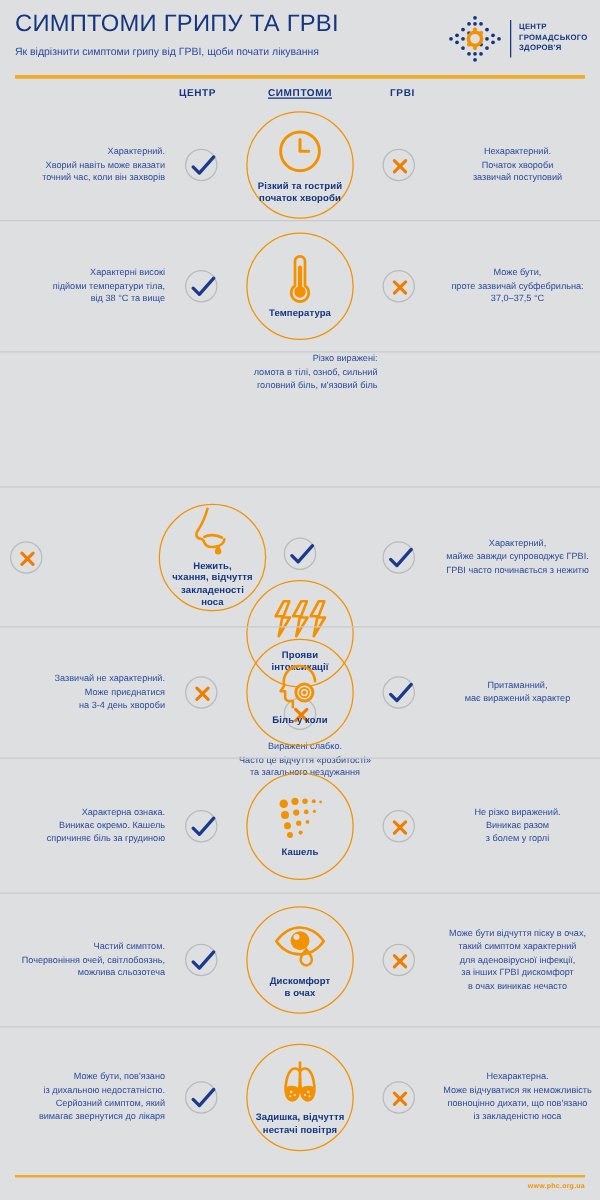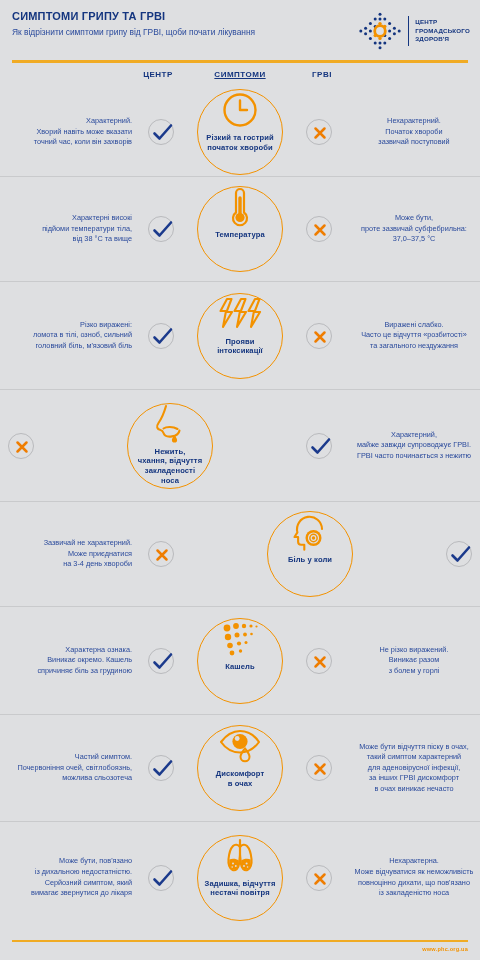--- a/index.html
+++ b/index.html
@@ -9,21 +9,21 @@
     font-family:"Liberation Sans","DejaVu Sans",sans-serif;
     color:#1b3a8c;
     overflow:hidden;
     position:relative;
   }
   .page{width:480px;height:960px;position:relative;box-sizing:border-box;}
 
   
   .header{position:relative;height:62px;padding:10px 12px 0 12px;box-sizing:border-box;}
   .title{
-    font-size:11px;font-weight:bold;letter-spacing:.2px;
+    font-size:19px;font-weight:normal;letter-spacing:.2px;
     color:#14357f;margin:0;line-height:1.1;
   }
   .subtitle{
     font-size:8.4px;color:#2a4a9c;margin-top:5px;line-height:1.2;font-weight:normal;
   }
   .logo{
     position:absolute;right:10px;top:12px;
     display:flex;align-items:center;gap:6px;
   }
   .logo-mark{width:44px;height:38px;flex:0 0 auto;}
@@ -73,21 +73,21 @@
     border:1px solid #b9babd;box-sizing:border-box;
   }
   .mark svg{position:absolute;left:-3px;top:-3px;width:32px;height:32px;overflow:visible;}
 
   .cell-center{
     flex:1 1 auto;display:flex;align-items:center;justify-content:center;
   }
   .circle{
     width:86px;height:86px;border-radius:50%;
     border:1.6px solid #f39200;
-    display:flex;flex-direction:column;align-items:center;
+    display:flex;flex-direction:column;align-items:center;justify-content:center;
     box-sizing:border-box;background:transparent;
   }
   .circle .icon{display:flex;align-items:center;justify-content:center;height:40px;}
   .circle .cap{
     margin-top:3px;font-size:7.6px;font-weight:bold;color:#14357f;text-align:center;
     line-height:1.28;letter-spacing:.1px;max-width:80px;
   }
 
   
   .footer{position:absolute;left:0;right:0;bottom:0;height:26px;}
@@ -209,21 +209,21 @@
         </div>
         <div class="cell-mark">
           <div class="mark">
             <svg viewBox="0 0 32 32">
               <path d="M11.5 11.5 L20.5 20.5 M20.5 11.5 L11.5 20.5" fill="none" stroke="#ef7d00" stroke-width="2.5" stroke-linecap="round"></path>
             </svg>
           </div>
         </div>
         <div class="cell-text right">Може бути,<br>проте зазвичай субфебрильна:<br>37,0–37,5 °C</div>
       </div>
-      <div class="row" style="height: 108px;">
+      <div class="row" style="height: 108px; flex-direction: column;">
         <div class="cell-text left">Різко виражені:<br>ломота в тілі, озноб, сильний<br>головний біль, м'язовий біль</div>
         <div class="cell-mark">
           <div class="mark">
             <svg viewBox="0 0 32 32">
               <path d="M8.5 16.5 L13.5 21.5 L25 8.5" fill="none" stroke="#1b3a8c" stroke-width="2.6" stroke-linecap="round" stroke-linejoin="round"></path>
             </svg>
           </div>
         </div>
         <div class="cell-center">
           <div class="circle">
@@ -299,20 +299,21 @@
             <div class="cap">Біль у коли</div>
           </div>
         </div>
         <div class="cell-mark">
           <div class="mark">
             <svg viewBox="0 0 32 32">
               <path d="M8.5 16.5 L13.5 21.5 L25 8.5" fill="none" stroke="#1b3a8c" stroke-width="2.6" stroke-linecap="round" stroke-linejoin="round"></path>
             </svg>
           </div>
         </div>
+        <div class="cell-text right">Притаманний,<br>має виражений характер</div>
       </div>
       <div class="row" style="height: 108px;">
         <div class="cell-text left">Характерна ознака.<br>Виникає окремо. Кашель<br>спричиняє біль за грудиною</div>
         <div class="cell-mark">
           <div class="mark">
             <svg viewBox="0 0 32 32">
               <path d="M8.5 16.5 L13.5 21.5 L25 8.5" fill="none" stroke="#1b3a8c" stroke-width="2.6" stroke-linecap="round" stroke-linejoin="round"></path>
             </svg>
           </div>
         </div>

